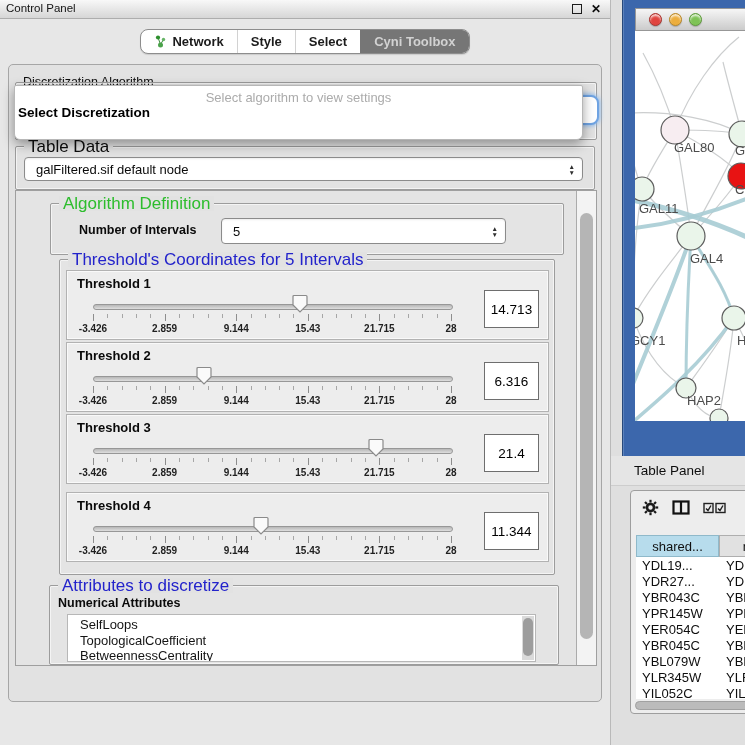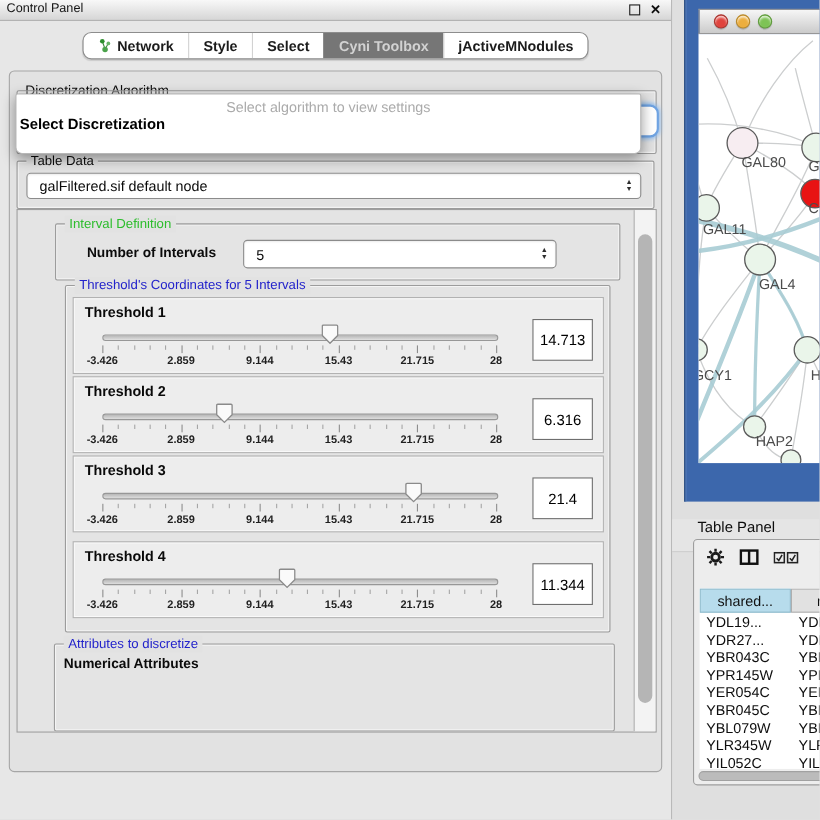--- a/index.html
+++ b/index.html
@@ -18,21 +18,21 @@
   .segmented{display:flex;background:#fff;border:1.5px solid #8d8d8d;border-radius:8px;overflow:hidden;width:max-content;box-shadow:0 1px 1px rgba(0,0,0,.12)}
   .seg-tab{padding:4px 13px;font-size:13px;font-weight:bold;color:#1b1b1b;display:flex;align-items:center;gap:5px;border-left:1px solid #d2d2d2;white-space:nowrap}
   .seg-tab:first-child{border-left:none}
   .seg-tab.selected{background:#767676;color:#d2d2d2;border-left-color:#767676}
   #top-tabs{position:absolute;top:29px;left:0;right:0;display:flex;justify-content:center}
   #bottom-tabs{position:absolute;top:702px;left:0;right:0;display:flex;justify-content:center}
 
   .outer-panel{position:absolute;left:8px;top:64px;width:592px;height:636px;background:#e2e2e2;border:1px solid #a6a6a6;border-radius:5px}
 
   .groupbox{position:absolute;border:1px solid #9c9c9c;border-radius:2px;box-shadow:inset 0 0 0 1px rgba(255,255,255,.6)}
-  .group-label{position:absolute;top:-8px;left:8px;background:#e2e2e2;padding:0 4px;font-size:12px;color:#0d0d0d;white-space:nowrap;line-height:15px}
+  .group-label{position:absolute;top:-8px;left:8px;background:#e2e2e2;padding:0 4px;font-size:17px;color:#0d0d0d;white-space:nowrap;line-height:15px}
   .group-label.green{color:#2dbd2d}
   .group-label.blue{color:#2323cb}
 
   .combo{position:absolute;background:#fff;border:1px solid #8b8b8b;border-radius:4px;font-size:13px;color:#0a0a0a;display:flex;align-items:center;padding-left:11px;box-shadow:inset 0 1px 2px rgba(0,0,0,.08)}
   .spin{position:absolute;right:7px;top:50%;transform:translateY(-50%);display:flex;flex-direction:column;align-items:center;color:#2e2e2e}
   .spin span{font-size:6.5px;line-height:5.5px}
   .spin-up::before{content:"▲"}
   .spin-down::before{content:"▼"}
 
   
@@ -92,21 +92,21 @@
   .light{width:13px;height:13px;border-radius:50%;box-shadow:inset 0 2px 2px rgba(255,255,255,.75),0 1px 1px rgba(0,0,0,.2);box-sizing:border-box}
   .light.red{background:#e0443e;border:1px solid #a83630}
   .light.yellow{background:#ecae3e;border:1px solid #b8892c}
   .light.green{background:#7ec356;border:1px solid #619b3e}
   .net-content{position:absolute;left:12px;top:31px;right:0;height:390px;background:#fff;overflow:hidden}
   #net-svg{display:block}
   #net-svg text{font-size:13px;fill:#4c4c4c;font-family:"Liberation Sans",sans-serif}
   .edge-gray{fill:none;stroke:#cccecf;stroke-width:1.2}
   .edge-teal{fill:none;stroke:#a7ccd4;opacity:.9}
 
-  .tp-header{position:absolute;left:611px;top:472px;width:134px;height:30px;background:#e5e5e5;border-bottom:1px solid #cdcdcd;display:flex;padding-left:23px;box-sizing:border-box;font-size:13.5px;color:#0d0d0d}
+  .tp-header{position:absolute;left:611px;top:456px;width:134px;height:30px;background:#e5e5e5;border-bottom:1px solid #cdcdcd;display:flex;align-items:center;padding-left:23px;box-sizing:border-box;font-size:13.5px;color:#0d0d0d}
   .tp-card{position:absolute;left:630px;top:490px;width:140px;height:222px;background:#ededed;border:1px solid #9e9e9e;border-radius:4px}
   .tp-toolbar{position:absolute;left:0;top:2px;right:0;height:32px;display:flex;align-items:center;gap:13px;padding-left:11px}
   .tp-table{position:absolute;left:5px;top:44px;width:150px;height:164px;background:#fff;overflow:hidden}
   .tp-hrow{display:flex;height:22px}
   .tp-hcell{font-size:13px;display:flex;align-items:center;justify-content:center;border:1px solid #aeaeae;background:#e1e1e1;color:#101010;box-sizing:border-box}
   .tp-hcell.sel{background:#b7dcec;border-color:#8fb9ca}
   .tp-hcell.c1{width:83px}
   .tp-hcell.c2{width:62px}
   .tp-row{display:flex;height:16px;font-size:13px;color:#0e0e0e}
   .tp-cell{display:flex;align-items:center;overflow:hidden;white-space:nowrap;box-sizing:border-box}
@@ -141,23 +141,20 @@
         </div>
         <div class="seg-tab">
           <span>Style</span>
         </div>
         <div class="seg-tab">
           <span>Select</span>
         </div>
         <div class="seg-tab selected">
           <span>Cyni Toolbox</span>
         </div>
-        <div class="seg-tab">
-          <span>jActiveMNodules</span>
-        </div>
       </div>
     </div>
 
   <div class="outer-panel">
     <div class="disc-label">Discretization Algorithm</div>
     <div class="groupbox disc-box"></div>
     <div class="combo-fragment"></div>
 
     <div class="dropdown-popup">
       <div class="dd-placeholder">Select algorithm to view settings</div>
@@ -170,21 +167,21 @@
         <span>galFiltered.sif default node</span>
         <span class="spin">
             <span class="spin-up"></span>
             <span class="spin-down"></span>
           </span>
       </div>
     </div>
 
     <div class="scrollpane">
       <div class="groupbox interval-group">
-        <span class="group-label green">Interval Definition</span>
+        <span class="group-label green">Algorithm Definition</span>
         <span class="intervals-label">Number of Intervals</span>
         <div class="combo intervals-combo">
           <span>5</span>
           <span class="spin">
               <span class="spin-up"></span>
               <span class="spin-down"></span>
             </span>
         </div>
       </div>
 
@@ -382,20 +379,28 @@
                 </div>
     </div>
     <div class="th-value">11.344</div>
   </div>
           </div>
       </div>
 
       <div class="groupbox attributes-group">
         <span class="group-label blue">Attributes to discretize</span>
         <span class="attr-subtitle">Numerical Attributes</span>
+        <div class="attr-list" id="attr-list">
+          <div class="attr-item">SelfLoops</div>
+            <div class="attr-item">TopologicalCoefficient</div>
+            <div class="attr-item">BetweennessCentrality</div>
+            <div class="attr-scroll">
+              <div class="attr-thumb"></div>
+            </div>
+        </div>
       </div>
 
       <div class="vscroll">
           <div class="vthumb"></div>
         </div>
     </div>
 
   </div>
 
 </div>

